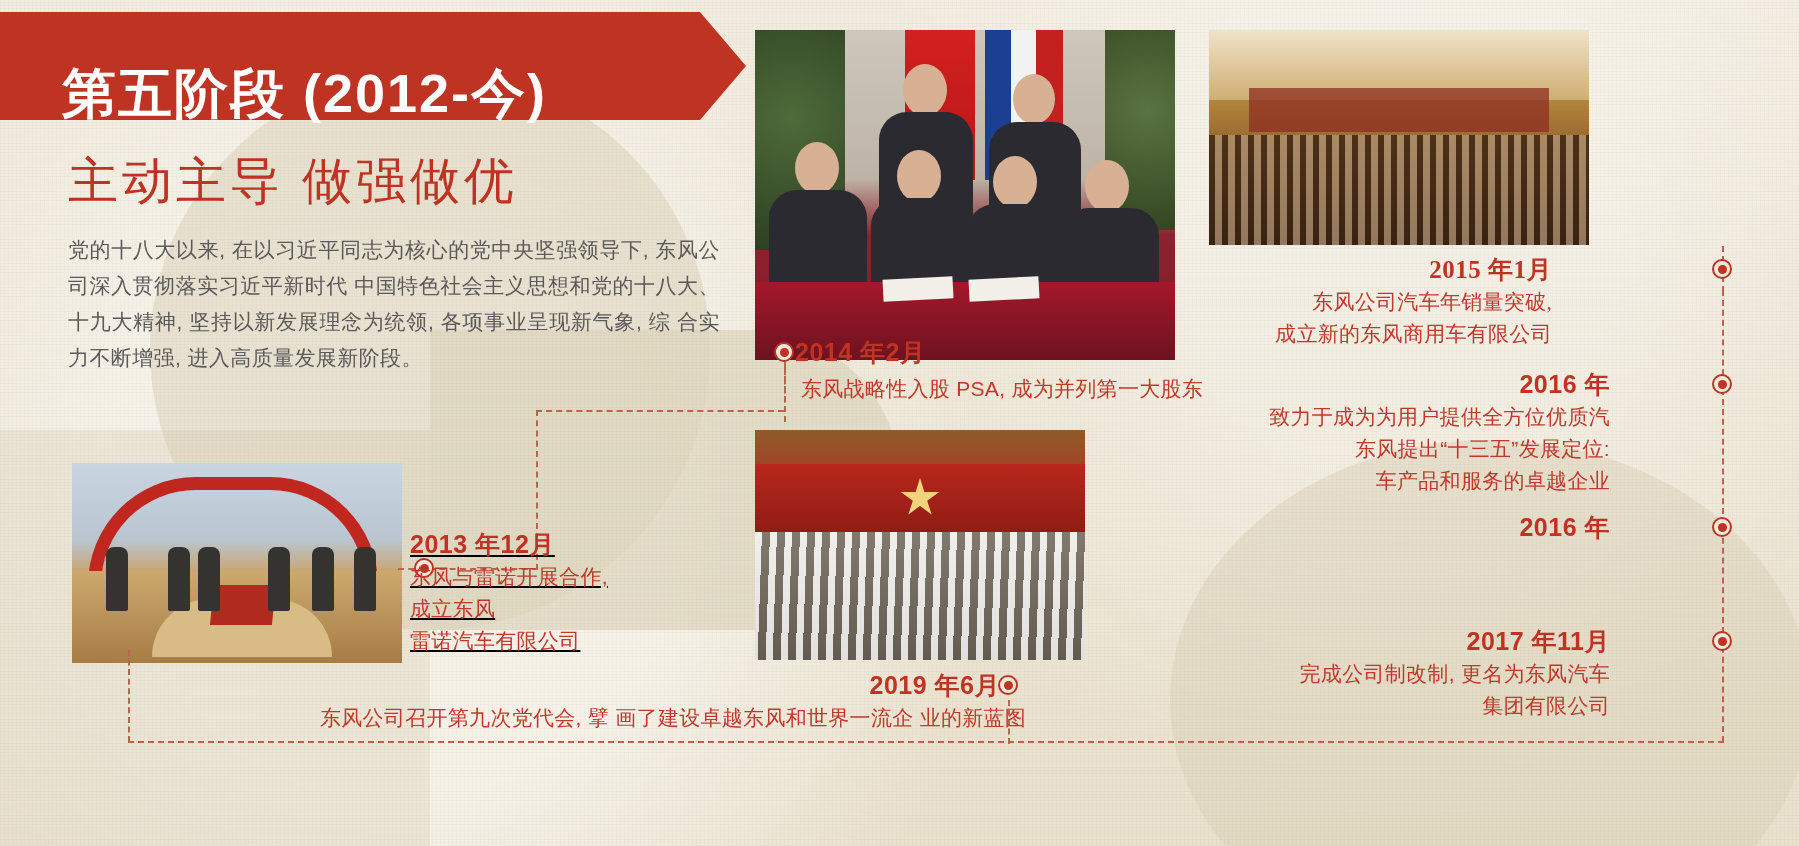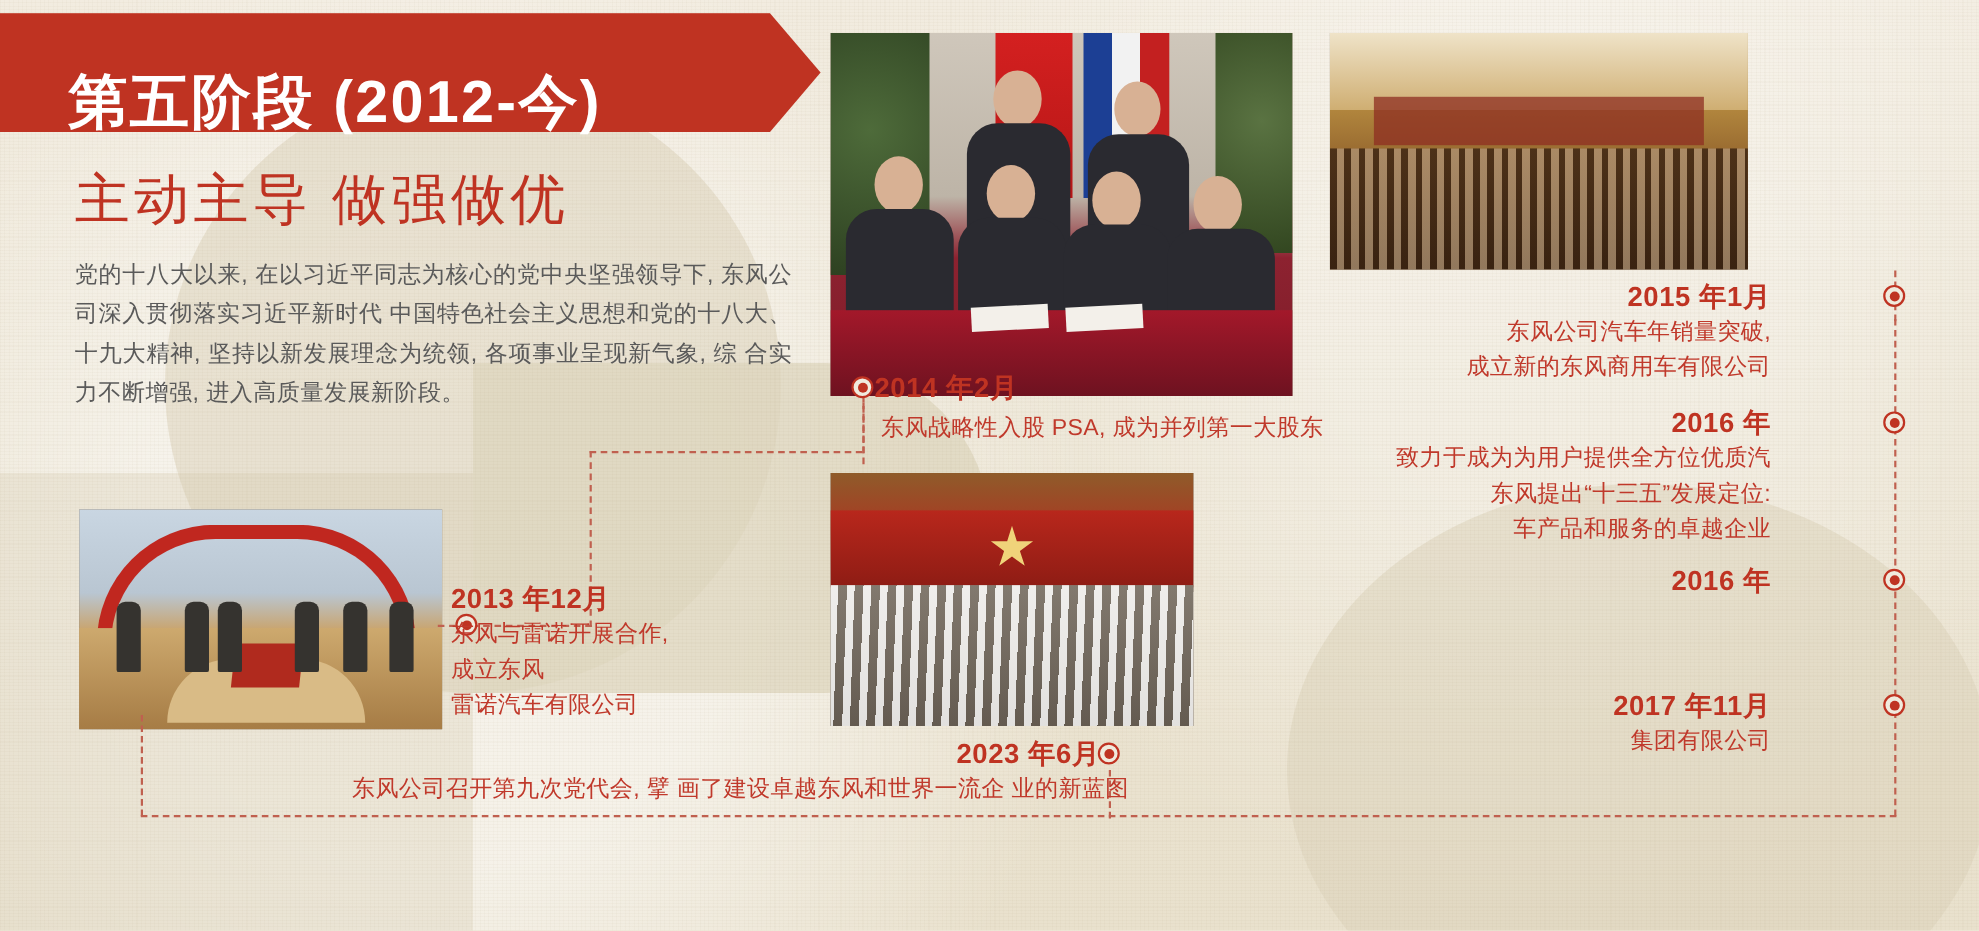--- a/index.html
+++ b/index.html
@@ -143,26 +143,26 @@
 
   .block{position:absolute;}
   .align-right{text-align:right;}
   .align-left{text-align:left;}
 
   
   #e-2014{left:795px;top:336px;width:420px;}
   #e-2014 .tl-date{margin-bottom:4px;}
   #e-2014 .tl-desc{margin-left:6px;}
 
-  #e-2015{left:1150px;top:253px;width:460px;}
+  #e-2015{left:1092px;top:253px;width:460px;font-family:Liberation Serif, serif;}
   #e-2016a{left:1150px;top:368px;width:460px;}
   #e-2016b{left:1150px;top:511px;width:460px;}
   #e-2017{left:1150px;top:625px;width:460px;}
 
-  #e-2013{left:410px;top:528px;width:320px;}
+  #e-2013{left:410px;top:528px;width:320px;text-decoration:underline;}
   #e-2018{left:320px;top:669px;width:680px;}
   #e-2018 .tl-date{text-align:right;}
   #e-2018 .tl-desc{text-align:left;}
 </style>
 </head>
 <body>
 
 <div class="page">
 
   <div class="wm4"></div>
@@ -284,33 +284,34 @@
     </div>
   </div>
 
   <div class="block align-right" id="e-2016b">
     <div class="tl-date">2016 年</div>
   </div>
 
   <div class="block align-right" id="e-2017">
     <div class="tl-date">2017 年11月</div>
     <div class="tl-desc">
+      <div>完成公司制改制, 更名为东风汽车</div>
       <div>集团有限公司</div>
     </div>
   </div>
 
   <div class="block align-left" id="e-2013">
     <div class="tl-date">2013 年12月</div>
     <div class="tl-desc">
       <div>东风与雷诺开展合作,</div>
       <div>成立东风</div>
       <div>雷诺汽车有限公司</div>
     </div>
   </div>
 
   <div class="block" id="e-2018">
-    <div class="tl-date">2023 年6月</div>
+    <div class="tl-date">2019 年6月</div>
     <div class="tl-desc">
       <div>东风公司召开第九次党代会, 擘 画了建设卓越东风和世界一流企 业的新蓝图</div>
     </div>
   </div>
 
 </div>
 
 </body></html>

